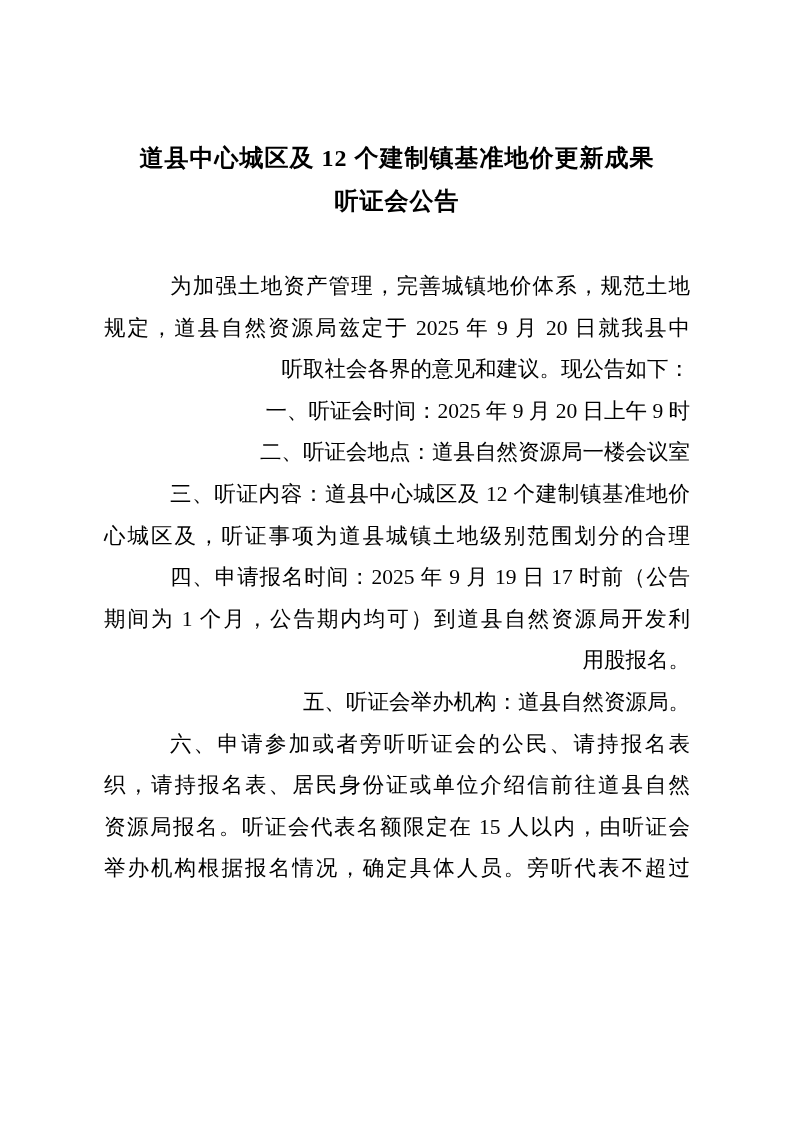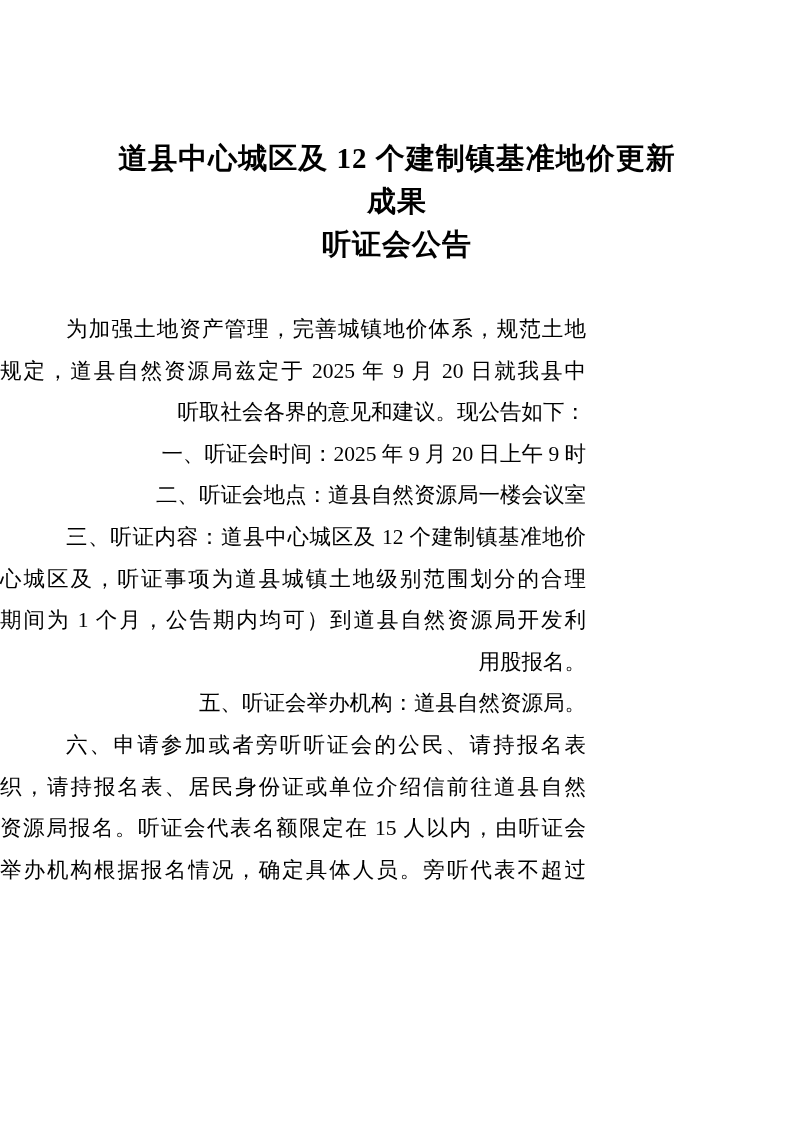--- a/index.html
+++ b/index.html
@@ -16,26 +16,27 @@
     color: #000000;
     font-family: "Liberation Serif", serif;
     overflow: hidden;
   }
   .title-block {
     padding-top: 137px;
     margin-left: 104px;
     width: 586px;
     text-align: center;
     font-weight: bold;
-    font-size: 29px;
+    font-size: 24px;
     line-height: 43px;
     letter-spacing: 1px;
   }
   .body-block {
     margin-top: 43px;
+    margin-left: 104px;
     width: 586px;
     font-size: 21.5px;
   }
   .line {
     line-height: 41.6px;
     height: 41.6px;
     white-space: pre-wrap;
     text-align: right;
   }
   .line.indent {
@@ -56,20 +57,21 @@
     <div>听证会公告</div>
   </div>
   <div class="body-block" id="body-lines">
       <div class="line indent justify">为加强土地资产管理，完善城镇地价体系，规范土地</div>
       <div class="line justify">规定，道县自然资源局兹定于 2025 年 9 月 20 日就我县中</div>
       <div class="line">听取社会各界的意见和建议。现公告如下：</div>
       <div class="line indent">一、听证会时间：2025 年 9 月 20 日上午 9 时</div>
       <div class="line indent">二、听证会地点：道县自然资源局一楼会议室</div>
       <div class="line indent justify">三、听证内容：道县中心城区及 12 个建制镇基准地价</div>
       <div class="line justify">心城区及，听证事项为道县城镇土地级别范围划分的合理</div>
+      <div class="line indent justify">四、申请报名时间：2025 年 9 月 19 日 17 时前（公告</div>
       <div class="line justify">期间为 1 个月，公告期内均可）到道县自然资源局开发利</div>
       <div class="line">用股报名。</div>
       <div class="line indent">五、听证会举办机构：道县自然资源局。</div>
       <div class="line indent justify">六、申请参加或者旁听听证会的公民、请持报名表</div>
       <div class="line justify">织，请持报名表、居民身份证或单位介绍信前往道县自然</div>
       <div class="line justify">资源局报名。听证会代表名额限定在 15 人以内，由听证会</div>
       <div class="line justify">举办机构根据报名情况，确定具体人员。旁听代表不超过</div>
     </div>
 </div>
 

